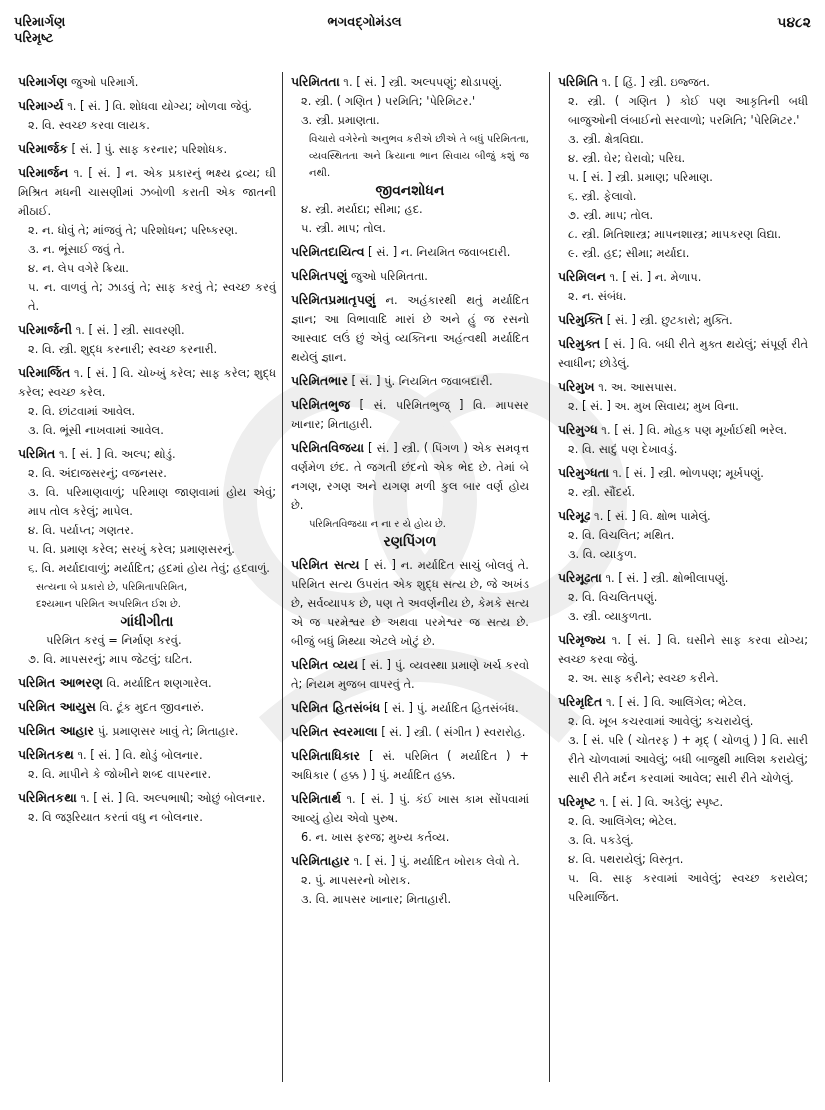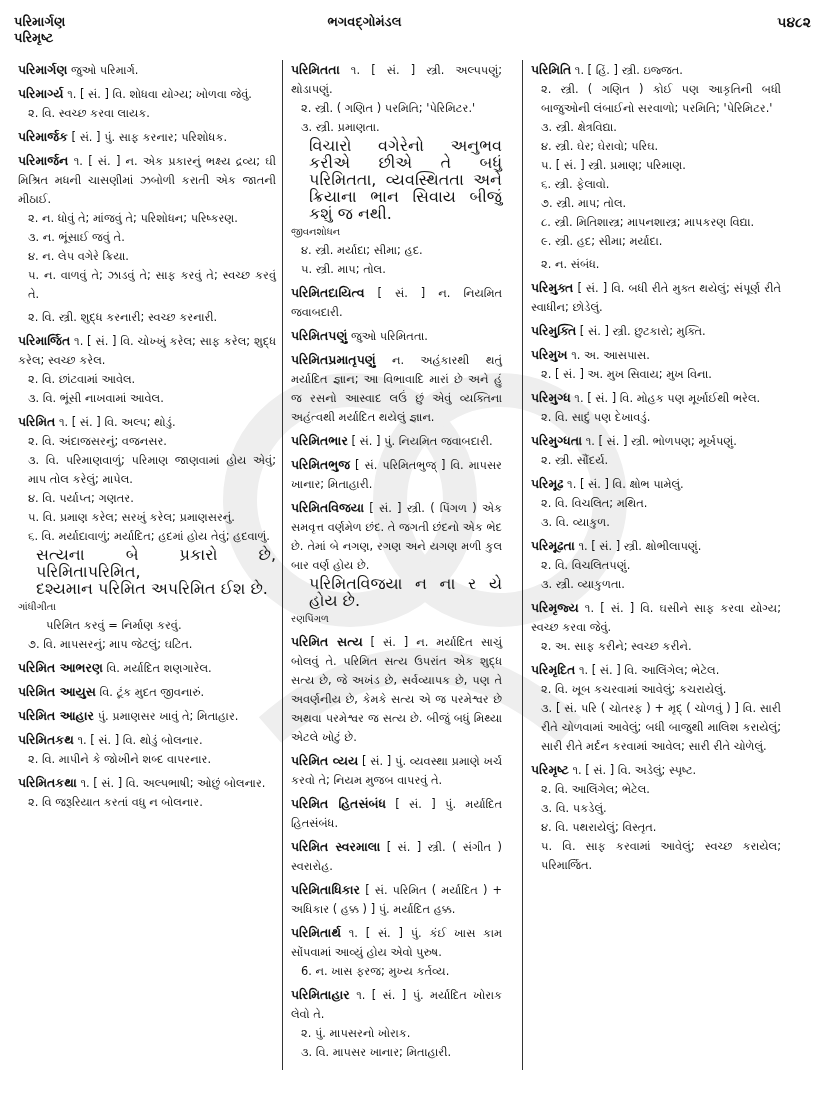--- a/index.html
+++ b/index.html
@@ -11,35 +11,35 @@
     position: absolute; left: 210px; top: 300px; width: 420px; height: 560px;
     pointer-events: none;
   }
   .header {
     position: absolute; top: 8px; left: 0; width: 825px; height: 45px;
   }
   .hdr-left { position: absolute; left: 14px; top: 6px; font-weight: bold; font-size: 13px; line-height: 16px; }
   .hdr-center { position: absolute; left: 0; width: 729px; text-align: center; top: 6px; font-weight: bold; font-size: 13px; }
   .hdr-right { position: absolute; right: 14px; top: 6px; font-weight: bold; font-size: 14px; }
   .columns {
-    position: absolute; top: 60px; left: 14px; width: 800px; height: 1030px;
+    position: absolute; top: 72px; left: 14px; width: 800px; height: 1030px;
     display: flex;
   }
   .col {
     box-sizing: border-box; padding: 0 6px; font-size: 11.4px; line-height: 19px;
     text-align: justify;
   }
   .col.c1 { width: 268px; padding-left: 4px; }
-  .col.c2 { width: 241px; border-left: 1.5px solid #333; border-right: 1.5px solid #333; padding-left: 8px; padding-right: 20px; height: 1010px; }
+  .col.c2 { width: 268px; border-left: 1.5px solid #333; border-right: 1.5px solid #333; padding-left: 8px; padding-right: 20px; height: 1010px; }
   .col.c3 { width: 264px; padding-left: 8px; }
   .entry { margin-bottom: 4px; }
   .hw { font-weight: bold; font-size: 12.5px; }
   .sense { padding-left: 10px; }
-  .quote { padding-left: 18px; font-size: 16px; line-height: 17px; }
-  .src { text-align: left; font-size: 10px; font-weight: normal; }
+  .quote { padding-left: 18px; font-size: 10px; line-height: 17px; }
+  .src { text-align: center; font-size: 14px; font-weight: bold; }
   .eq { padding-left: 28px; }
 </style>
 </head>
 <body>
 
 <svg class="watermark" viewBox="0 0 420 560">
   <g fill="none" stroke="#eeeeee" stroke-width="34">
     <circle cx="140" cy="200" r="110"></circle>
     <circle cx="290" cy="200" r="110"></circle>
     <path d="M60 430 Q210 300 360 430"></path>
@@ -68,20 +68,21 @@
         <div><span class="hw">પરિમાર્જક</span> <span>[ સં. ] પું. સાફ કરનાર; પરિશોધક.</span></div>
       </div>
       <div class="entry">
         <div><span class="hw">પરિમાર્જન</span> <span>૧. [ સં. ] ન. એક પ્રકારનું ભક્ષ્ય દ્રવ્ય; ઘી મિશ્રિત મધની ચાસણીમાં ઝબોળી કરાતી એક જાતની મીઠાઈ.</span></div>
         <div class="sense">૨. ન. ધોવું તે; માંજવું તે; પરિશોધન; પરિષ્કરણ.</div>
         <div class="sense">૩. ન. ભૂંસાઈ જવું તે.</div>
         <div class="sense">૪. ન. લેપ વગેરે ક્રિયા.</div>
         <div class="sense">૫. ન. વાળવું તે; ઝાડવું તે; સાફ કરવું તે; સ્વચ્છ કરવું તે.</div>
       </div>
       <div class="entry">
+        <div><span class="hw">પરિમાર્જની</span> <span>૧. [ સં. ] સ્ત્રી. સાવરણી.</span></div>
         <div class="sense">૨. વિ. સ્ત્રી. શુદ્ધ કરનારી; સ્વચ્છ કરનારી.</div>
       </div>
       <div class="entry">
         <div><span class="hw">પરિમાર્જિત</span> <span>૧. [ સં. ] વિ. ચોખ્ખું કરેલ; સાફ કરેલ; શુદ્ધ કરેલ; સ્વચ્છ કરેલ.</span></div>
         <div class="sense">૨. વિ. છાંટવામાં આવેલ.</div>
         <div class="sense">૩. વિ. ભૂંસી નાખવામાં આવેલ.</div>
       </div>
       <div class="entry">
         <div><span class="hw">પરિમિત</span> <span>૧. [ સં. ] વિ. અલ્પ; થોડું.</span></div>
         <div class="sense">૨. વિ. અંદાજસરનું; વજનસર.</div>
@@ -174,27 +175,28 @@
         <div class="sense">૨. સ્ત્રી. ( ગણિત ) કોઈ પણ આકૃતિની બધી બાજુઓની લંબાઈનો સરવાળો; પરમિતિ; 'પેરિમિટર.'</div>
         <div class="sense">૩. સ્ત્રી. ક્ષેત્રવિદ્યા.</div>
         <div class="sense">૪. સ્ત્રી. ઘેર; ઘેરાવો; પરિઘ.</div>
         <div class="sense">૫. [ સં. ] સ્ત્રી. પ્રમાણ; પરિમાણ.</div>
         <div class="sense">૬. સ્ત્રી. ફેલાવો.</div>
         <div class="sense">૭. સ્ત્રી. માપ; તોલ.</div>
         <div class="sense">૮. સ્ત્રી. મિતિશાસ્ત્ર; માપનશાસ્ત્ર; માપકરણ વિદ્યા.</div>
         <div class="sense">૯. સ્ત્રી. હદ; સીમા; મર્યાદા.</div>
       </div>
       <div class="entry">
+        <div><span class="hw">પરિમિલન</span> <span>૧. [ સં. ] ન. મેળાપ.</span></div>
         <div class="sense">૨. ન. સંબંધ.</div>
       </div>
       <div class="entry">
+        <div><span class="hw">પરિમુક્તિ</span> <span>[ સં. ] સ્ત્રી. છુટકારો; મુક્તિ.</span></div>
+      </div>
+      <div class="entry">
         <div><span class="hw">પરિમુક્ત</span> <span>[ સં. ] વિ. બધી રીતે મુક્ત થયેલું; સંપૂર્ણ રીતે સ્વાધીન; છોડેલું.</span></div>
-      </div>
-      <div class="entry">
-        <div><span class="hw">પરિમુક્તિ</span> <span>[ સં. ] સ્ત્રી. છુટકારો; મુક્તિ.</span></div>
       </div>
       <div class="entry">
         <div><span class="hw">પરિમુખ</span> <span>૧. અ. આસપાસ.</span></div>
         <div class="sense">૨. [ સં. ] અ. મુખ સિવાય; મુખ વિના.</div>
       </div>
       <div class="entry">
         <div><span class="hw">પરિમુગ્ધ</span> <span>૧. [ સં. ] વિ. મોહક પણ મૂર્ખાઈથી ભરેલ.</span></div>
         <div class="sense">૨. વિ. સાદું પણ દેખાવડું.</div>
       </div>
       <div class="entry">

